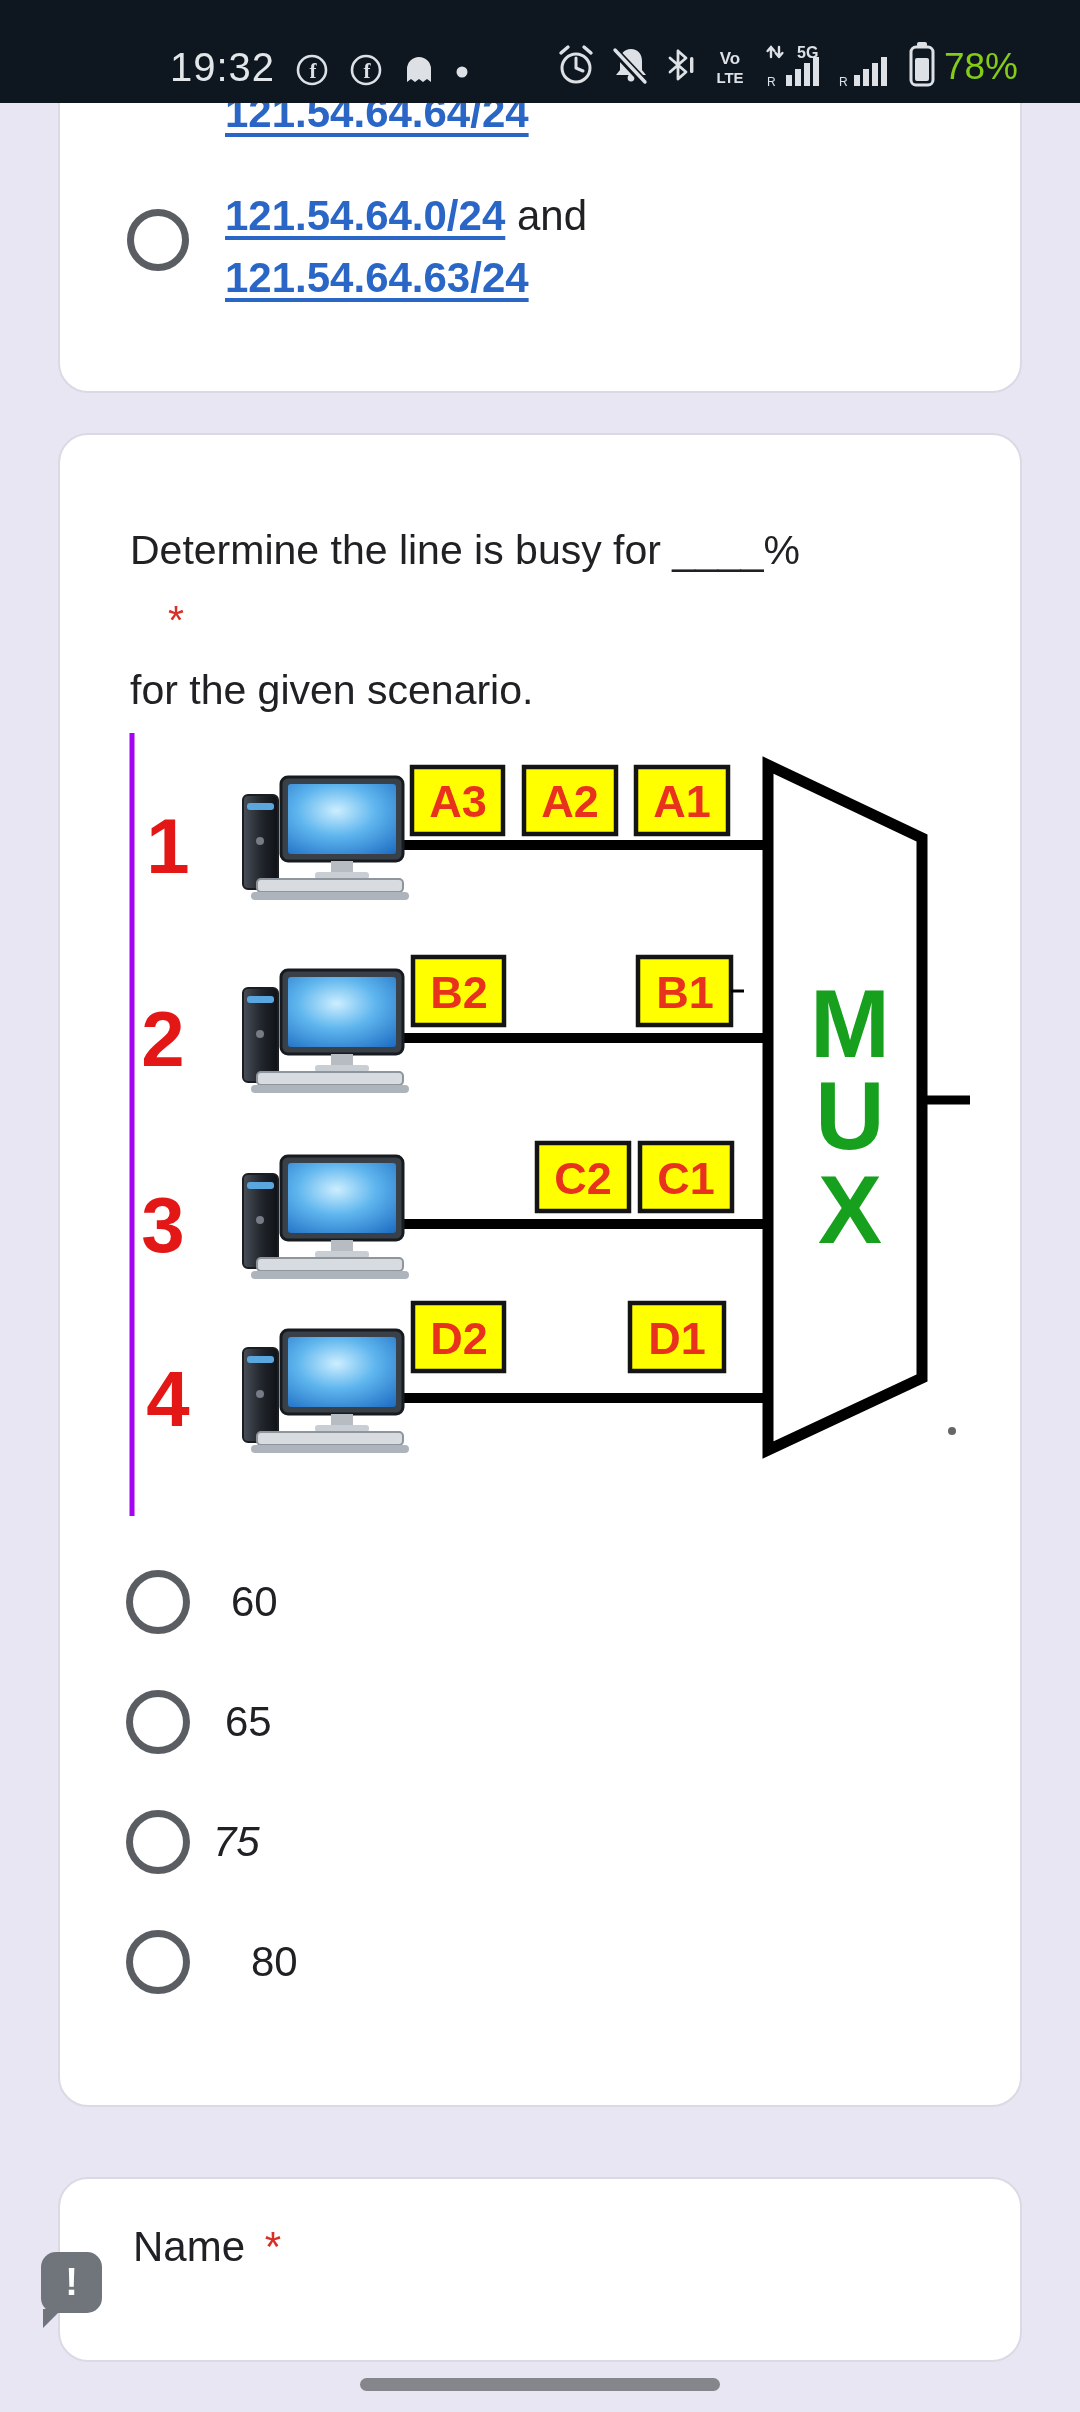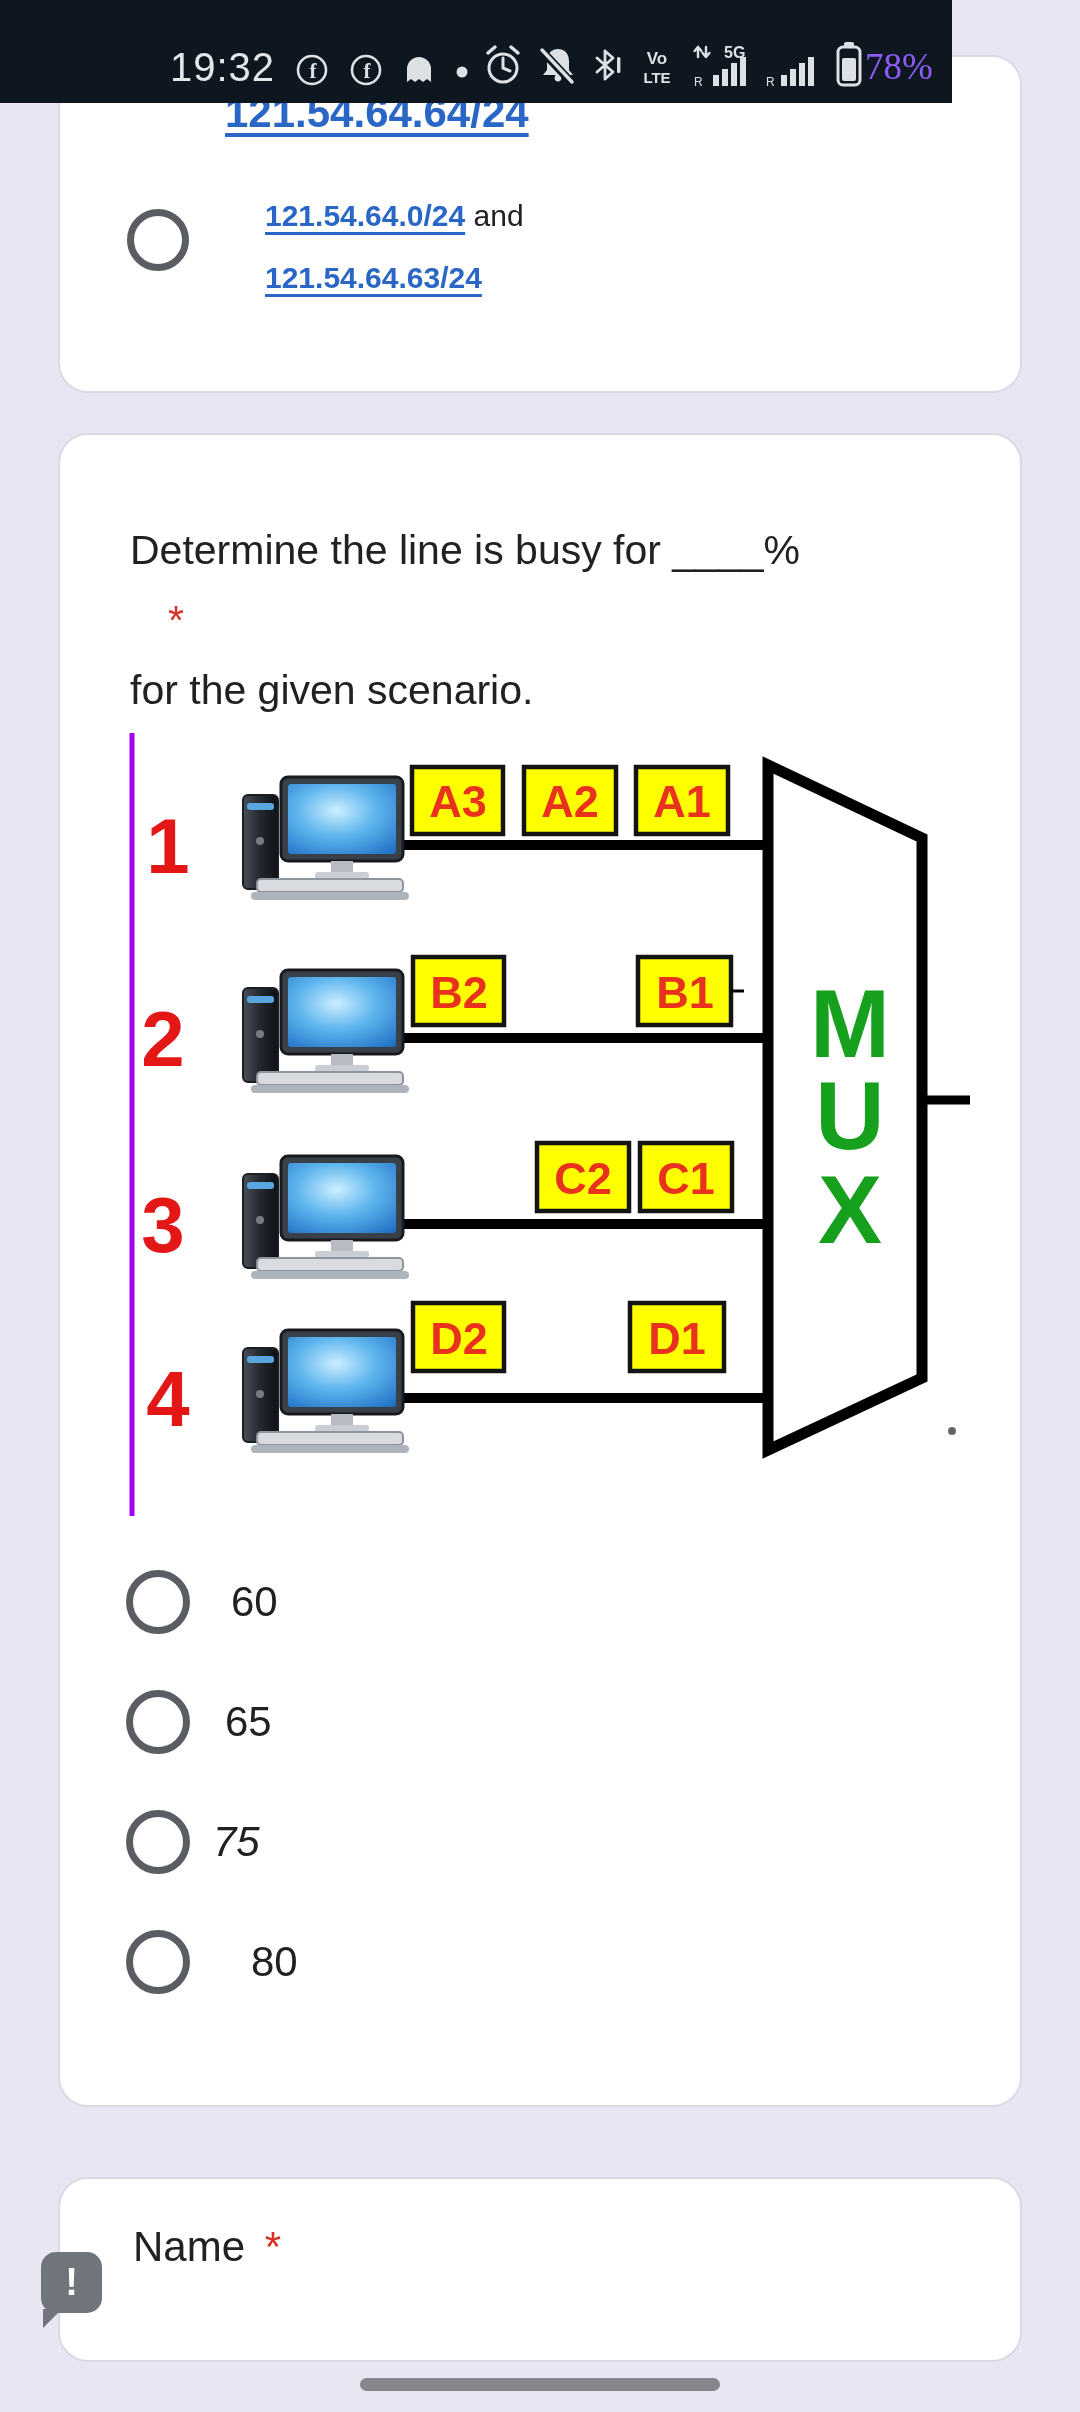--- a/index.html
+++ b/index.html
@@ -1,46 +1,46 @@
 <!DOCTYPE html>
 <html style="--link: #2a66c6; --required: #d93025; --packet-fill: #ffff00; --packet-text: #e8321d; --mux-green: #17a01d; --line-purple: #a404f2; --number-red: #e41717;"><head>
 <meta charset="utf-8">
 <style>
   html,body{margin:0;padding:0;}
   .page{position:relative;width:1080px;height:2412px;background:#e9e6f4;overflow:hidden;
         font-family:"Liberation Sans",sans-serif;-webkit-font-smoothing:antialiased;}
 
   
-  .statusbar{position:absolute;left:0;top:0;width:952px;height:103px;background:#0e1720;
+  .statusbar{position:absolute;left:0;top:0;width:1080px;height:103px;background:#0e1720;
              z-index:50;box-sizing:border-box;display:flex;justify-content:space-between;
              align-items:flex-end;padding:0 62px 16px 170px;color:#dde1e5;}
   .sb-group{display:flex;align-items:flex-end;}
   .sb-time{font-size:40px;letter-spacing:1px;line-height:40px;color:#e3e6e9;}
   .sb-ic{display:inline-block;margin-left:20px;}
   .sb-right .sb-ic{margin-left:12px;}
-  .sb-pct{font-size:37px;line-height:40px;color:#8b5cf6;font-family:Liberation Serif, serif;}
+  .sb-pct{font-size:37px;line-height:40px;margin-left:6px;color:#84cc16;}
   .statusbar svg{display:block;}
 
   
   .card{position:absolute;left:58px;width:964px;background:#ffffff;
         border:2px solid #d9dae4;border-radius:30px;box-sizing:border-box;}
   .card1{top:55px;height:338px;z-index:1;}
   .card2{top:433px;height:1674px;}
   .card3{top:2177px;height:185px;}
 
   a.lnk{color:var(--link,#2a66c6);text-decoration:underline;text-underline-offset:6px;cursor:pointer;font-weight:bold;}
 
   .cutlink{position:absolute;left:165px;top:35px;font-size:42px;line-height:42px;}
 
   .radio{position:absolute;border-radius:50%;background:#fff;}
   .radio.small{width:48px;height:48px;border:7px solid #5a5e63;}
   .radio.opt{width:50px;height:50px;border:7px solid #5a5e63;}
 
   .opt-label{position:absolute;font-size:42px;line-height:48px;color:#202124;}
-  .c1-label{position:absolute;left:165px;top:128px;font-size:30px;line-height:62px;color:#202124;margin-left:40px;}
+  .c1-label{position:absolute;left:165px;top:128px;font-size:42px;line-height:62px;color:#202124;}
 
   .q-title{position:absolute;left:70px;top:80px;width:880px;font-size:41px;line-height:70px;color:#202124;}
   .q-line1{display:flex;align-items:flex-start;flex-direction:column;}
   .req{color:var(--required,#d93025);margin-left:38px;}
 
   .figure{position:absolute;left:20px;top:267px;width:895px;height:820px;}
 
   .name-label{position:absolute;left:73px;top:43px;font-size:42px;line-height:50px;color:#202124;}
 
   

